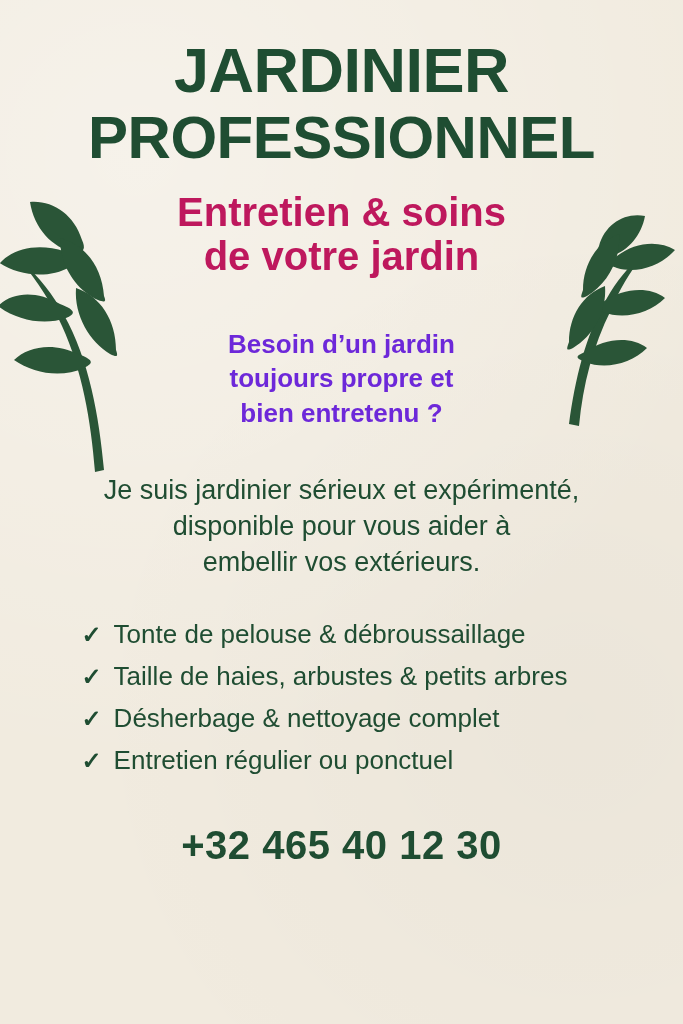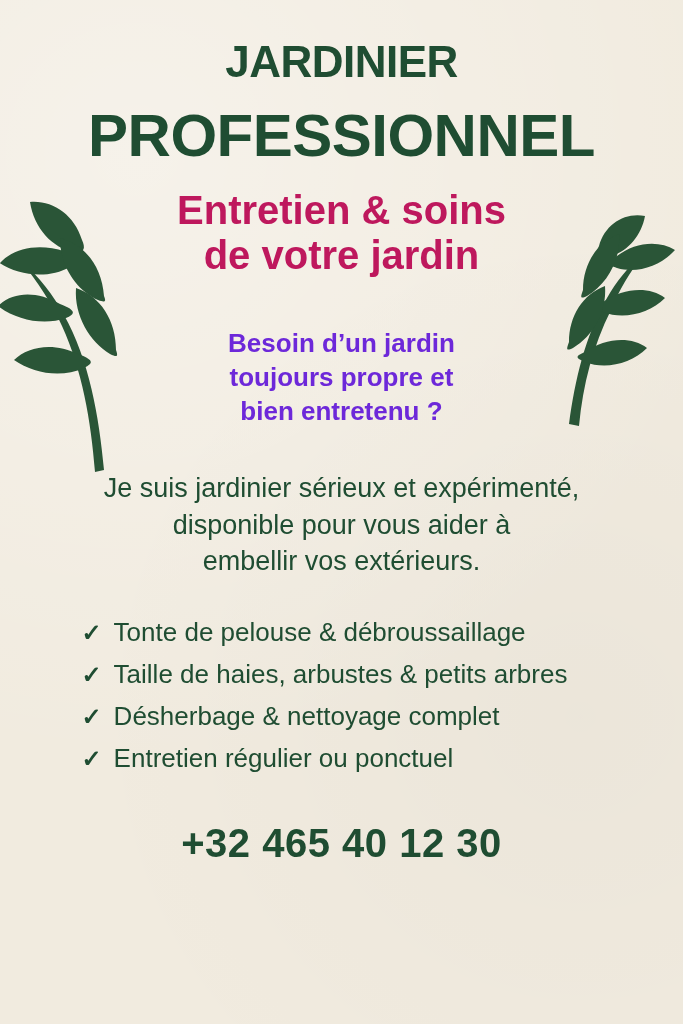--- a/index.html
+++ b/index.html
@@ -36,29 +36,29 @@
     pointer-events: none;
   }
   .title-block {
     position: relative;
     z-index: 3;
     text-align: center;
     line-height: 0.98;
   }
   .title-line {
     font-weight: 800;
-    font-size: 44px;
+    font-size: 63px;
     letter-spacing: -0.5px;
     color: #1f4d32;
     white-space: nowrap;
     margin: 0;
   }
   .title-line.l2 {
     font-size: 60px;
-    margin-top: 24px;
+    margin-top: 7px;
   }
   .subtitle {
     position: relative;
     z-index: 3;
     text-align: center;
     font-size: 40px;
     font-weight: 700;
     line-height: 1.12;
     margin-top: 22px;
     color: #be185d;

